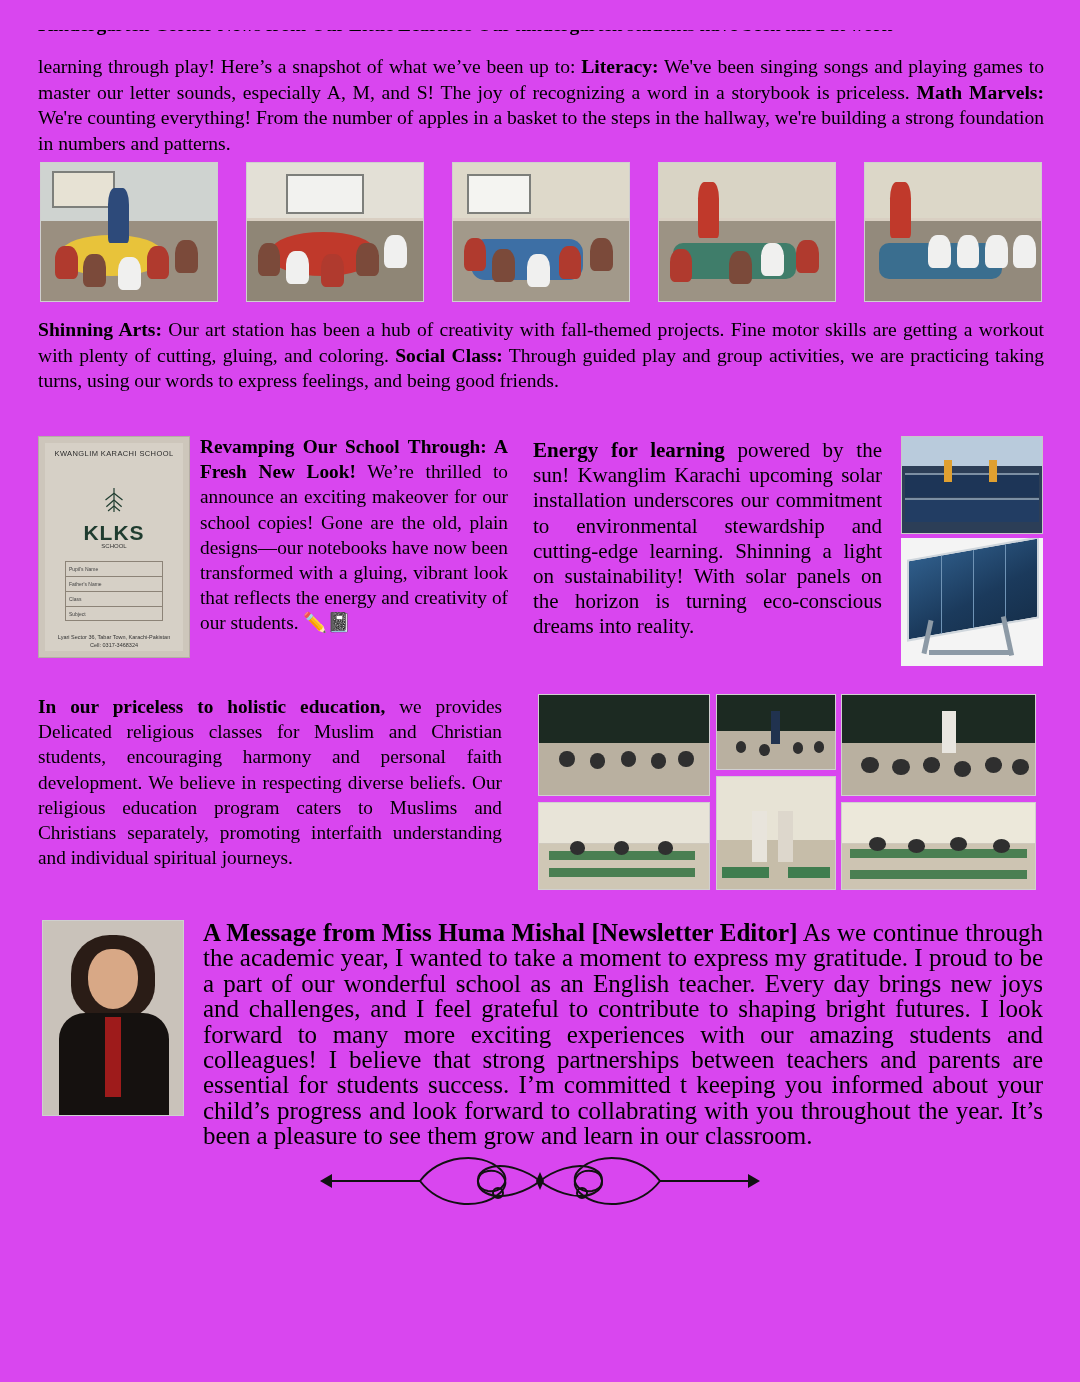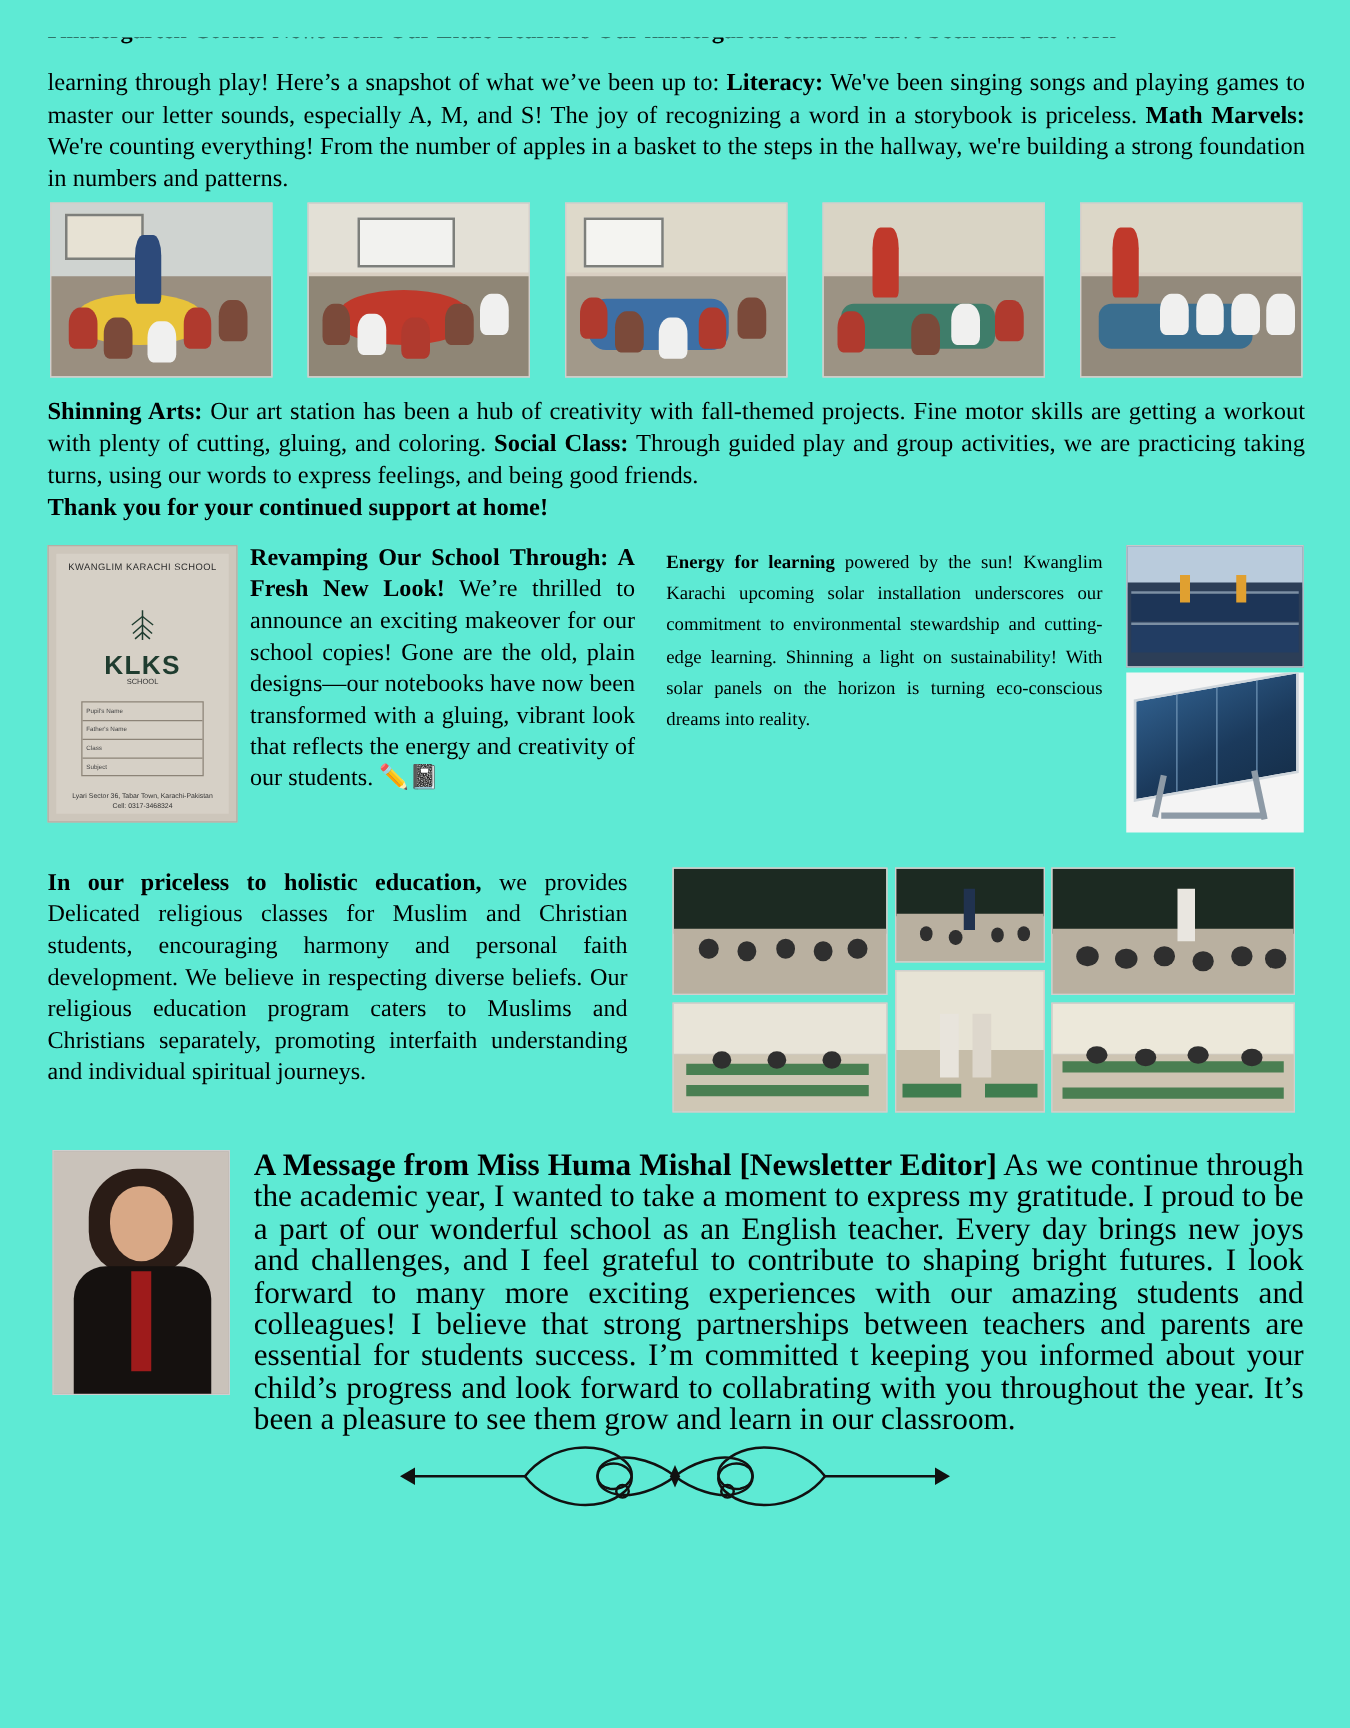--- a/index.html
+++ b/index.html
@@ -13,21 +13,21 @@
     position: relative;
     font-family: "Liberation Serif", serif;
     color: #000000;
     overflow: hidden;
   }
   .page {
     position: absolute;
     left: 0; top: 0;
     width: 1080px;
     height: 1382px;
-    background: #5eead4;
+    background: #d946ef;
   }
   
   .clipped-head {
     position: absolute;
     left: 38px;
     top: 30px;
     width: 1004px;
     height: 18px;
     overflow: hidden;
     font-family: "Liberation Serif", serif;
@@ -180,21 +180,21 @@
     position: absolute;
     left: 533px;
     top: 436px;
     width: 510px;
     height: 235px;
   }
   .energy-text {
     position: absolute;
     left: 0; top: 2px;
     width: 349px;
-    font-size: 15px;
+    font-size: 21px;
     line-height: 25.2px;
     text-align: justify;
   }
   .energy-text b { font-weight: bold; }
   .solar-top {
     position: absolute;
     right: 0; top: 0;
     width: 142px; height: 98px;
     background: #6f8fb0;
     overflow: hidden;
@@ -373,21 +373,20 @@
         <div class="kid white" style="left:52%;top:52%;"></div>
         <div class="kid white" style="left:68%;top:52%;"></div>
         <div class="kid white" style="left:84%;top:52%;"></div>
       </div>
     </div>
   </div>
 
   <div class="creative">
     <b>Shinning Arts:</b><span> Our art station has been a hub of creativity with fall-themed projects. Fine motor skills are getting a workout with plenty of cutting, gluing, and coloring. </span><b>Social Class:</b><span> Through guided play and group activities, we are practicing taking turns, using our words to express feelings, and being good friends.</span>
   </div>
-  <div class="thanks">Thank you for your continued support at home!</div>
 
   <div class="col-left">
     <div class="copy-img">
       <div class="sheet"></div>
       <div class="ttl">KWANGLIM KARACHI SCHOOL</div>
       <svg class="logo-tree" viewBox="0 0 40 40">
         <g stroke="#1f3c2f" stroke-width="1.4" fill="none">
           <line x1="20" y1="6" x2="20" y2="34"></line>
           <line x1="20" y1="12" x2="10" y2="20"></line>
           <line x1="20" y1="12" x2="30" y2="20"></line>

